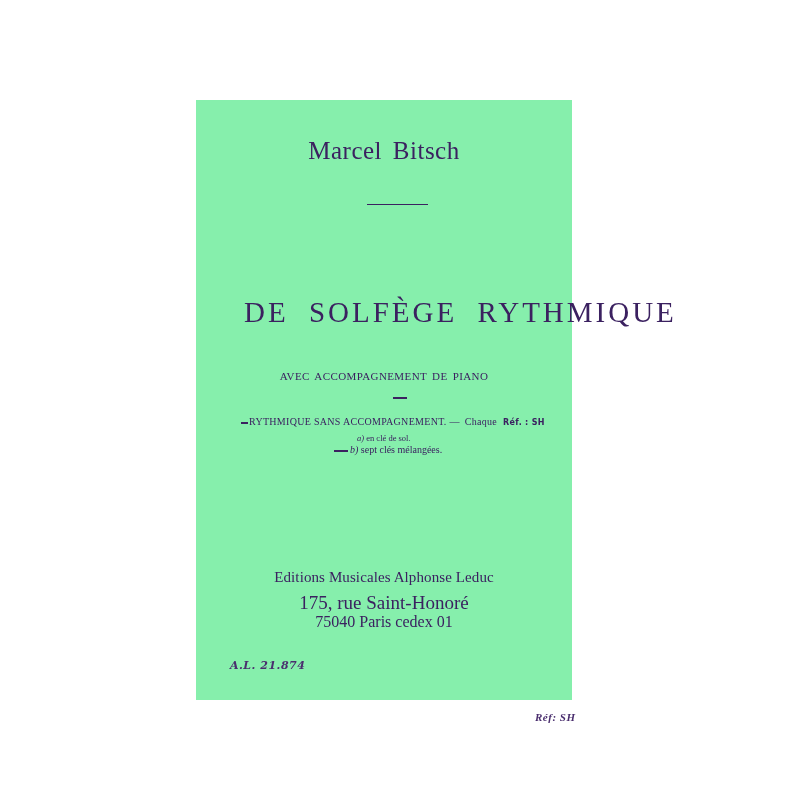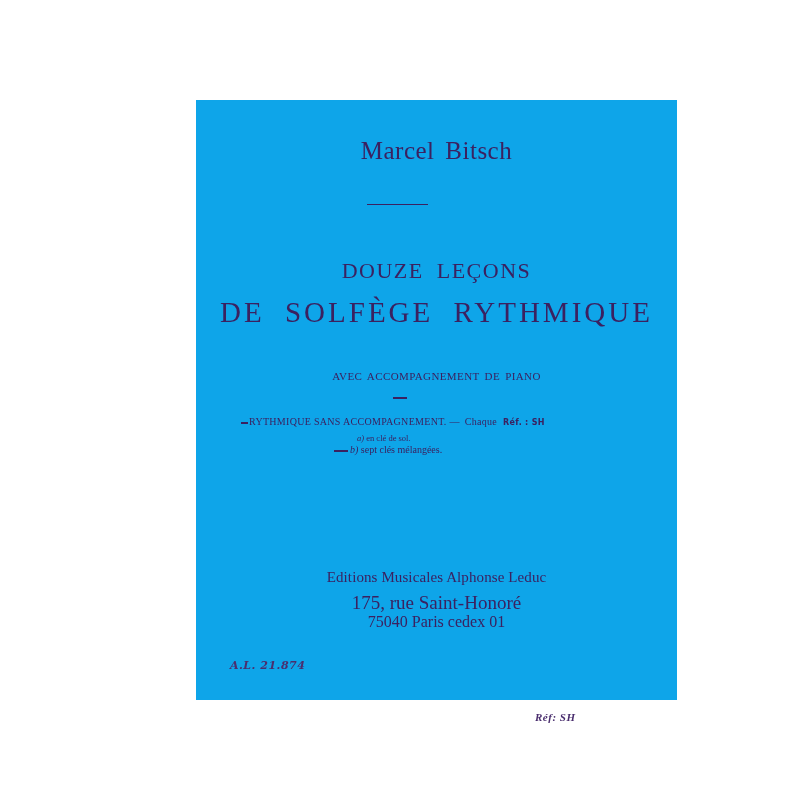--- a/index.html
+++ b/index.html
@@ -7,23 +7,23 @@
     padding: 0;
     width: 800px;
     height: 800px;
     background: #ffffff;
     overflow: hidden;
   }
   .cover {
     position: absolute;
     left: 196px;
     top: 100px;
-    width: 481px;
+    width: 376px;
     height: 600px;
-    background: #0ea5e9;
+    background: #86efac;
     color: #3b2160;
     font-family: "Liberation Serif", "DejaVu Serif", serif;
   }
   .abs {
     position: absolute;
     left: 0;
     width: 100%;
     text-align: center;
     white-space: nowrap;
   }
@@ -47,20 +47,21 @@
     top: 158px;
     font-size: 22px;
     letter-spacing: 1.5px;
     word-spacing: 6px;
   }
   .title2 {
     top: 196px;
     font-size: 29px;
     letter-spacing: 3px;
     word-spacing: 10px;
+    padding-left: 48px;
   }
   .subtitle {
     top: 270px;
     font-size: 11px;
     letter-spacing: 0.4px;
     word-spacing: 2px;
   }
   .rule-sub {
     left: 197px;
     top: 297px;
@@ -156,21 +157,20 @@
   }
 </style>
 </head>
 <body>
 
 <div class="cover">
 
   <div class="abs author">Marcel Bitsch</div>
   <div class="rule rule-author"></div>
 
-  <div class="abs title1">DOUZE LEÇONS</div>
   <div class="abs title2">DE SOLFÈGE RYTHMIQUE</div>
 
   <div class="abs subtitle">AVEC ACCOMPAGNEMENT DE PIANO</div>
   <div class="rule rule-sub"></div>
 
   <div class="versions">
     <span class="dash-lead"></span><span>RYTHMIQUE SANS ACCOMPAGNEMENT. —</span><span class="chaque">Chaque</span><span class="ref-bold">Réf. : SH</span>
   </div>
 
   <div class="opt-a">

